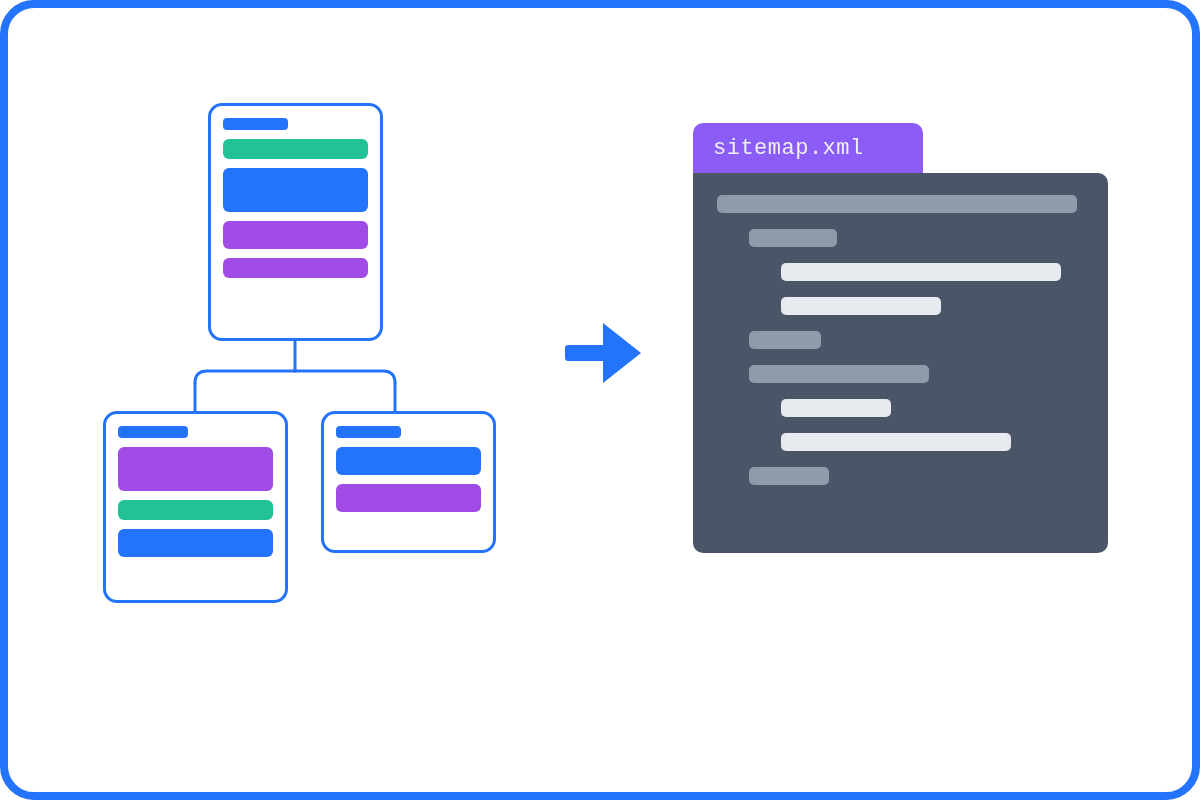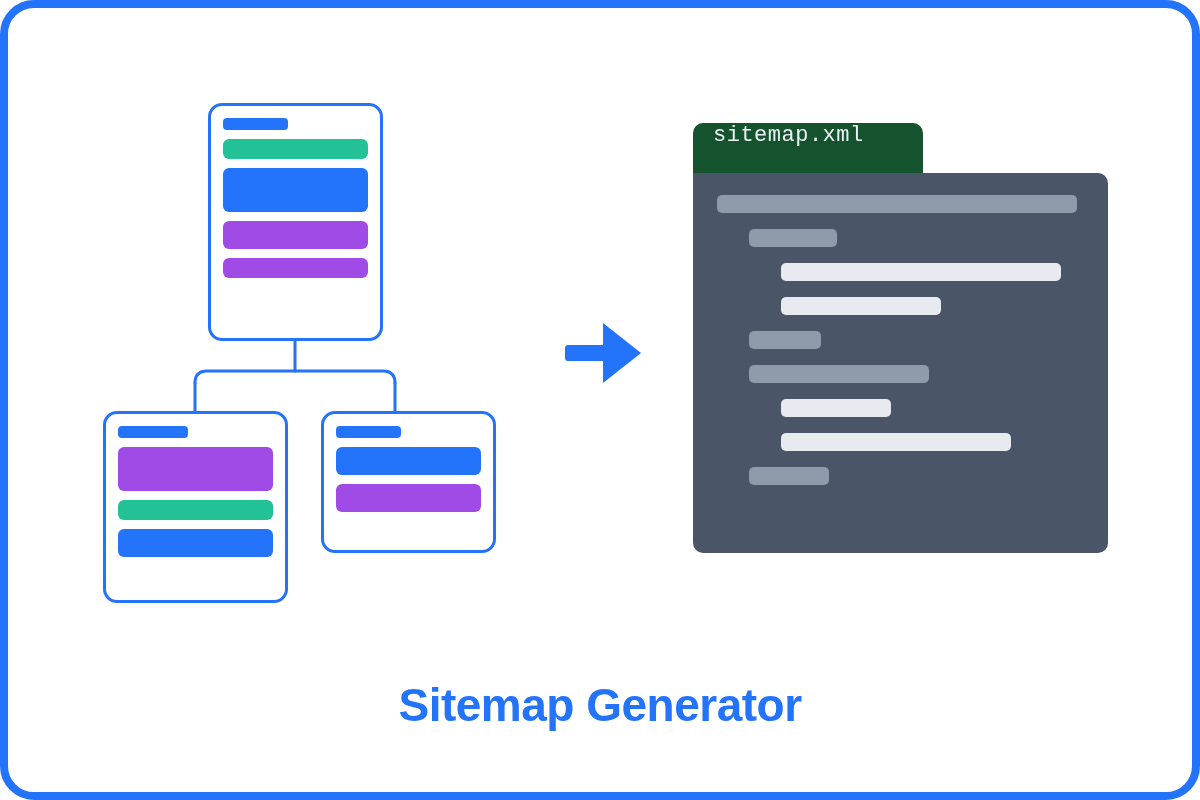--- a/index.html
+++ b/index.html
@@ -96,27 +96,27 @@
     position: absolute;
     left: 685px;
     top: 115px;
     width: 415px;
     height: 430px;
   }
   .xml-tab {
     position: absolute;
     left: 0; top: 0;
     width: 230px; height: 50px;
-    background: #14532d;
+    background: #8b5cf6;
     border-radius: 10px 10px 0 0;
     color: #edf0f4;
     font-family: "SFMono-Regular", Consolas, "Liberation Mono", Menlo, monospace;
     font-size: 22px;
     display: flex;
-    align-items: flex-start;
+    align-items: center;
     padding-left: 20px;
     letter-spacing: 0.5px;
   }
   .xml-body {
     position: absolute;
     left: 0; top: 50px; right: 0; bottom: 0;
     background: #4a5668;
     border-radius: 0 10px 10px 10px;
     padding: 22px 24px 24px 24px;
   }
@@ -202,15 +202,14 @@
         <div class="xml-line lt" style="margin-left: 64px; width: 280px;"></div>
         <div class="xml-line lt" style="margin-left: 64px; width: 160px;"></div>
         <div class="xml-line md" style="margin-left: 32px; width: 72px;"></div>
         <div class="xml-line md" style="margin-left: 32px; width: 180px;"></div>
         <div class="xml-line lt" style="margin-left: 64px; width: 110px;"></div>
         <div class="xml-line lt" style="margin-left: 64px; width: 230px;"></div>
         <div class="xml-line md" style="margin-left: 32px; width: 80px;"></div>
       </div>
   </div>
 
-  <div class="title">Sitemap Generator</div>
 
 </div>
 
 </body></html>

